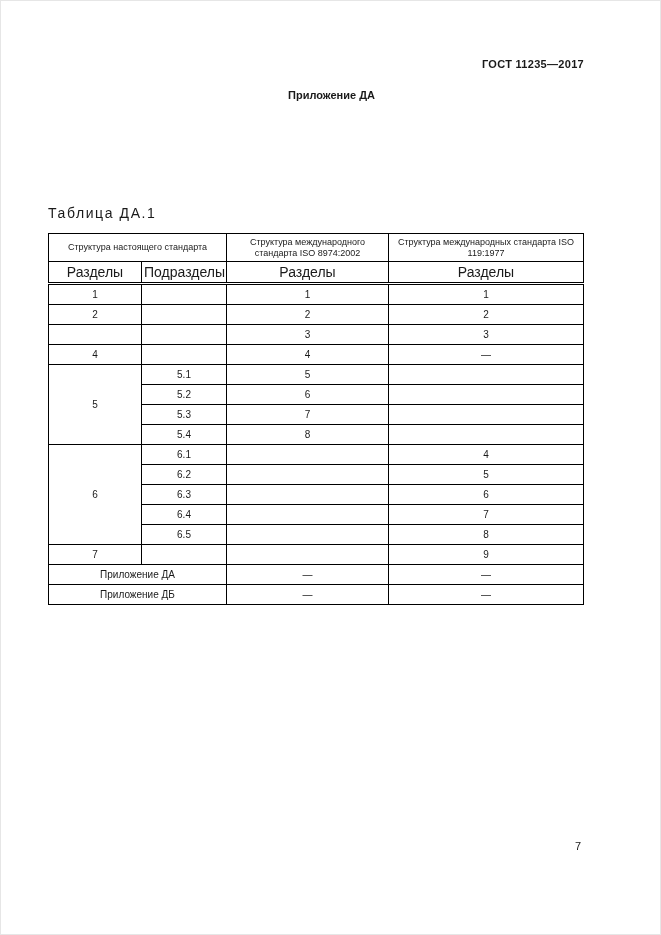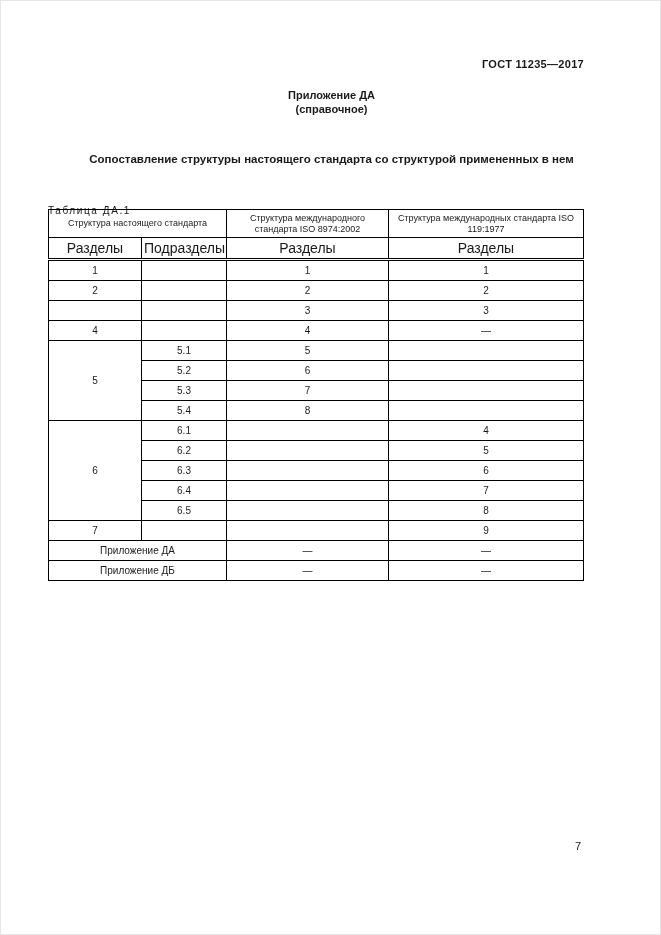--- a/index.html
+++ b/index.html
@@ -44,26 +44,26 @@
     width: 561px;
     text-align: center;
     font-size: 11.5px;
     font-weight: bold;
     line-height: 15px;
   }
   .table-label {
     position: absolute;
     top: 204px;
     left: 47px;
-    font-size: 10px;
+    font-size: 14px;
     letter-spacing: 1.6px;
   }
   table.gost-table {
     position: absolute;
-    top: 208px;
+    top: 232px;
     left: 47px;
     width: 535px;
     border-collapse: collapse;
     table-layout: fixed;
     border: 1.5px solid #000;
   }
   table.gost-table th,
   table.gost-table td {
     border: 1px solid #000;
     text-align: center;
@@ -95,25 +95,23 @@
 </style>
 </head>
 <body>
 
 <div class="page">
 
   <div class="doc-number">ГОСТ 11235—2017</div>
 
   <div class="appendix-block">
     <div>Приложение ДА</div>
-    <div>(справочное)</div>
   </div>
 
   <div class="section-title">
-    <div>Сопоставление структуры настоящего стандарта со структурой примененных в нем</div>
   </div>
 
   <div class="table-label">Таблица ДА.1</div>
 
   <table class="gost-table">
     <colgroup>
       <col style="width:93px">
       <col style="width:85px">
       <col style="width:162px">
       <col style="width:195px">

